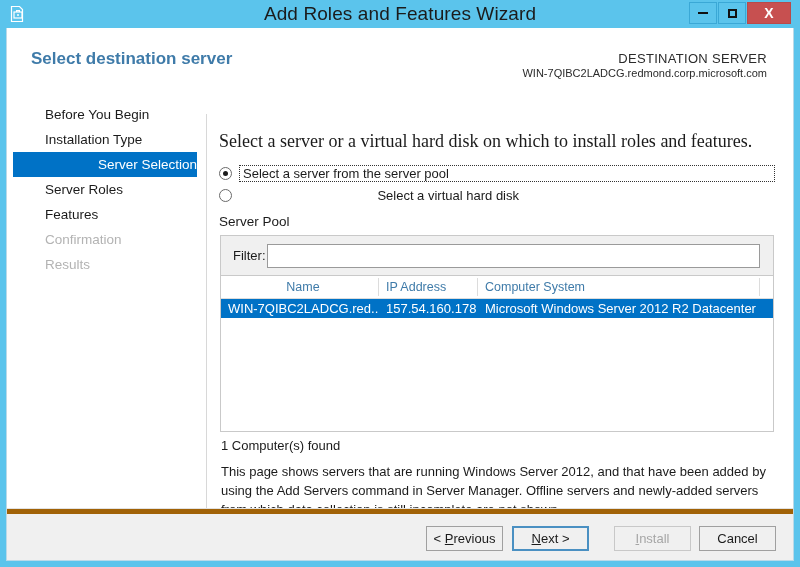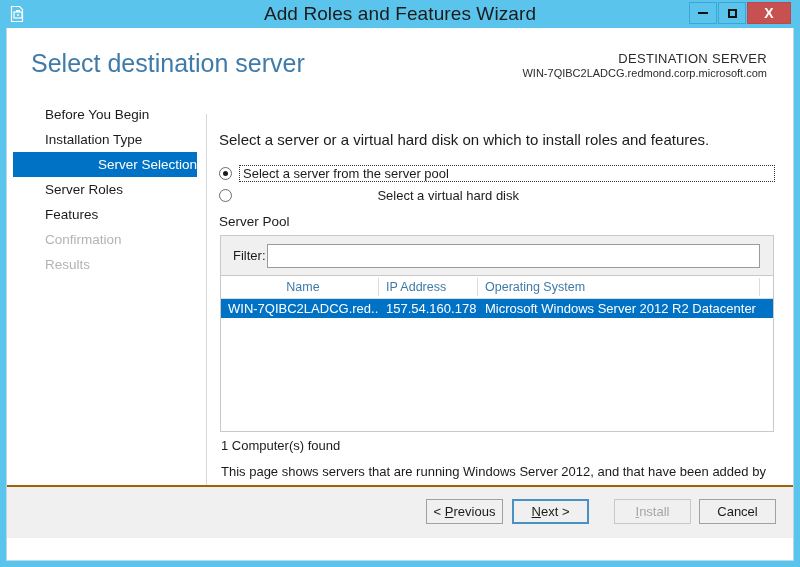--- a/index.html
+++ b/index.html
@@ -101,23 +101,23 @@
   #header {
     position: absolute;
     left: 0; top: 0;
     width: 786px;
     height: 70px;
   }
   #page-title {
     position: absolute;
     left: 24px;
     top: 21px;
-    font-size: 25px;
+    font-size: 17px;
     color: #3F7BA9;
-    font-weight: 400;
+    font-weight: 700;
     white-space: nowrap;
   }
   #dest-block {
     position: absolute;
     right: 26px;
     top: 23px;
     text-align: right;
     line-height: 15px;
   }
   #dest-label {
@@ -175,23 +175,24 @@
   #main {
     position: absolute;
     left: 212px;
     top: 74px;
     width: 562px;
   }
   #intro-text {
     position: absolute;
     left: 0;
     top: 29px;
-    font-size: 15px;
-    color: #1b1b1b;
-    white-space: nowrap;
+    font-size: 18px;
+    color: #1b1b1b;
+    white-space: nowrap;
+    font-family: Liberation Serif, serif;
   }
 
   
   .radio-row {
     position: absolute;
     left: 0;
     height: 20px;
     display: flex;
     align-items: center;
     cursor: default;
@@ -352,25 +353,25 @@
     position: absolute;
     left: 0;
     top: 480px;
     width: 786px;
     height: 1px;
     background: #e2e2e2;
   }
   #footer {
     position: absolute;
     left: 0;
-    top: 457px;
+    top: 481px;
     width: 786px;
     height: 51px;
     background: #f0f0f0;
-    border-top: 2px solid #a16207;
+    border-top: 5px solid #a16207;
   }
   .wbtn {
     position: absolute;
     top: 12px;
     height: 25px;
     box-sizing: border-box;
     background: #f0f0f0;
     border: 1px solid #a0a0a0;
     font-family: "Liberation Sans", sans-serif;
     font-size: 13px;
@@ -454,21 +455,21 @@
         <span id="filter-label">Filter:</span>
         <input id="filter-input" type="text" value="" style="">
       </div>
 
       <div id="list-box">
         <div id="list-header">
           <div class="col-head" style="left:0;width:157px;text-align:center;">Name</div>
           <div class="col-sep" style="left:157px;"></div>
           <div class="col-head" style="left:158px;width:98px;">IP Address</div>
           <div class="col-sep" style="left:256px;"></div>
-          <div class="col-head" style="left:257px;width:281px;">Operating System</div>
+          <div class="col-head" style="left:257px;width:281px;">Computer System</div>
           <div class="col-sep" style="left:538px;"></div>
         </div>
         <div class="row selected">
           <div class="cell" style="left:0;width:157px;">WIN-7QIBC2LADCG.red...</div>
           <div class="cell" style="left:158px;width:98px;">157.54.160.178</div>
           <div class="cell" style="left:257px;width:281px;">Microsoft Windows Server 2012 R2 Datacenter</div>
         </div>
       </div>
 
       <div id="found-text">1 Computer(s) found</div>

